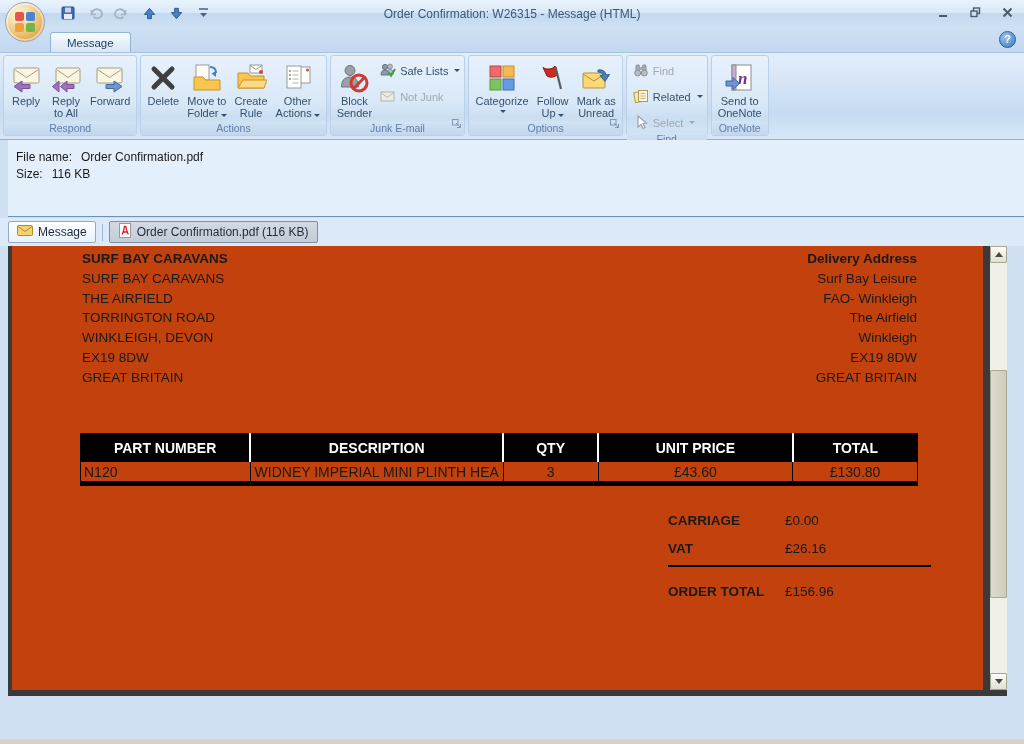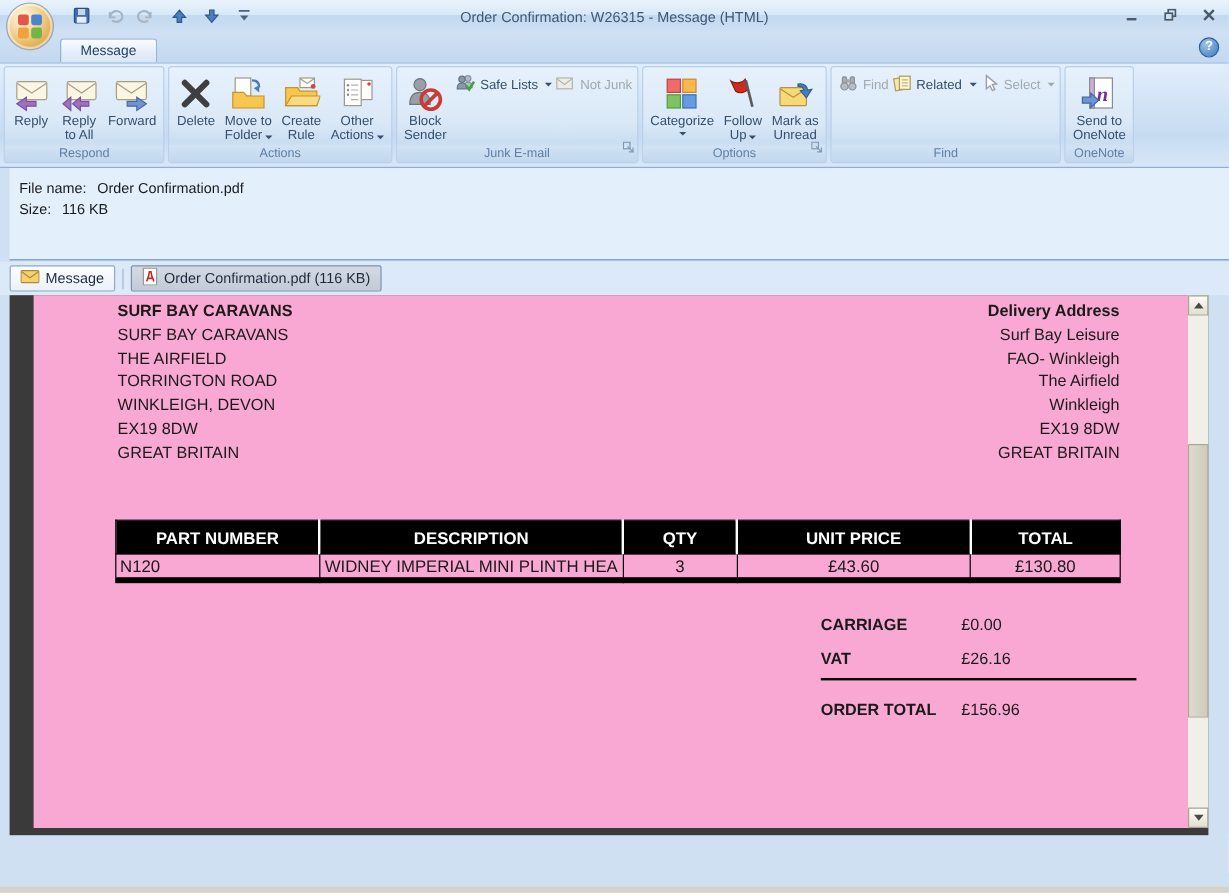--- a/index.html
+++ b/index.html
@@ -41,21 +41,21 @@
   .group { position:relative; height:81px; border:1px solid #B9D0E8; border-radius:3px;
     background:linear-gradient(180deg,#E7F1FC 0%,#D9E8F7 60%,#CADEF2 78%,#D3E4F5 100%);
     display:flex; flex-direction:column; }
   .group-content { flex:1; display:flex; align-items:flex-start; padding:2px 2px 0; }
   .group-label { height:15px; font-size:10.5px; color:#5E7FA6; text-align:center; line-height:14px;
     background:linear-gradient(180deg,#D2E3F4,#C2D7EE); border-top:1px solid #CDE0F2; border-radius:0 0 3px 3px; }
   .launcher { position:absolute; right:2px; bottom:2px; }
   .big-btn { display:flex; flex-direction:column; align-items:center; padding:3px 4px 0;
     font-size:11px; line-height:12px; color:#34506E; text-align:center; height:62px; }
   .big-btn .bicon { height:34px; display:flex; align-items:center; }
-  .small-col { display:flex; flex-direction:row; justify-content:flex-start; gap:3px; padding:4px 2px 0 4px; }
+  .small-col { display:flex; flex-direction:column; justify-content:flex-start; gap:9px; padding:4px 2px 0 4px; }
   .small-btn { display:flex; align-items:center; gap:4px; font-size:11px; color:#34506E; height:17px; white-space:nowrap; }
   .disabled { color:#9FA8B2 !important; }
   .caret { display:inline-block; width:0; height:0; border-left:3px solid transparent;
     border-right:3px solid transparent; border-top:3px solid currentColor; margin-left:2px; }
 
   
   .infopanel { position:absolute; left:8px; top:140px; width:1024px; height:77px; background:#E4EFFC;
     border-bottom:1px solid #6B93B8; font-size:12px; color:#1a1a1a; padding:8px 0 0 8px; }
   .info-row { display:flex; gap:9px; height:17px; align-items:center; }
 
@@ -64,22 +64,22 @@
     display:flex; align-items:center; padding-left:8px; gap:6px; }
   .atab { display:flex; align-items:center; gap:5px; font-size:12px; color:#1E2B3C;
     padding:3px 8px; border:1px solid #93A9C4; border-radius:2px;
     background:linear-gradient(180deg,#FDFEFF,#E9F1FA); height:22px; }
   .atab.selected { background:linear-gradient(180deg,#D3DAE3,#C2CBD6); border-color:#7D8FA6; }
   .atab-divider { width:1px; height:17px; background:#9FB6D2; }
 
   
   .preview { position:absolute; left:0; top:246px; width:1024px; height:450px; background:#CFE0F3; }
   .viewport { position:absolute; left:8px; top:0; width:999px; height:450px; background:#3A3A3A; }
-  .page { position:absolute; left:4px; top:0; width:971px; height:444px; background:#f9a8d4; overflow:hidden;
-    color:#1a1a1a;margin-left:16px; }
+  .page { position:absolute; left:4px; top:0; width:971px; height:444px; background:#c2410c; overflow:hidden;
+    color:#1a1a1a; }
   .addr { position:absolute; top:3px; font-size:13.5px; line-height:19.8px; }
   .addr-left { left:70px; }
   .addr-right { right:66px; text-align:right; }
   .addr .addr-title { font-weight:bold; }
 
   table.doc-table { position:absolute; left:68px; top:187px; width:838px; border-collapse:collapse;
     font-size:14px; border:1px solid #000; border-bottom:5px solid #000; }
   .doc-table th { background:#000; color:#fff; font-weight:bold; height:28px; text-align:center;
     border-right:2px solid #fff; }
   .doc-table th:last-child { border-right:none; }

